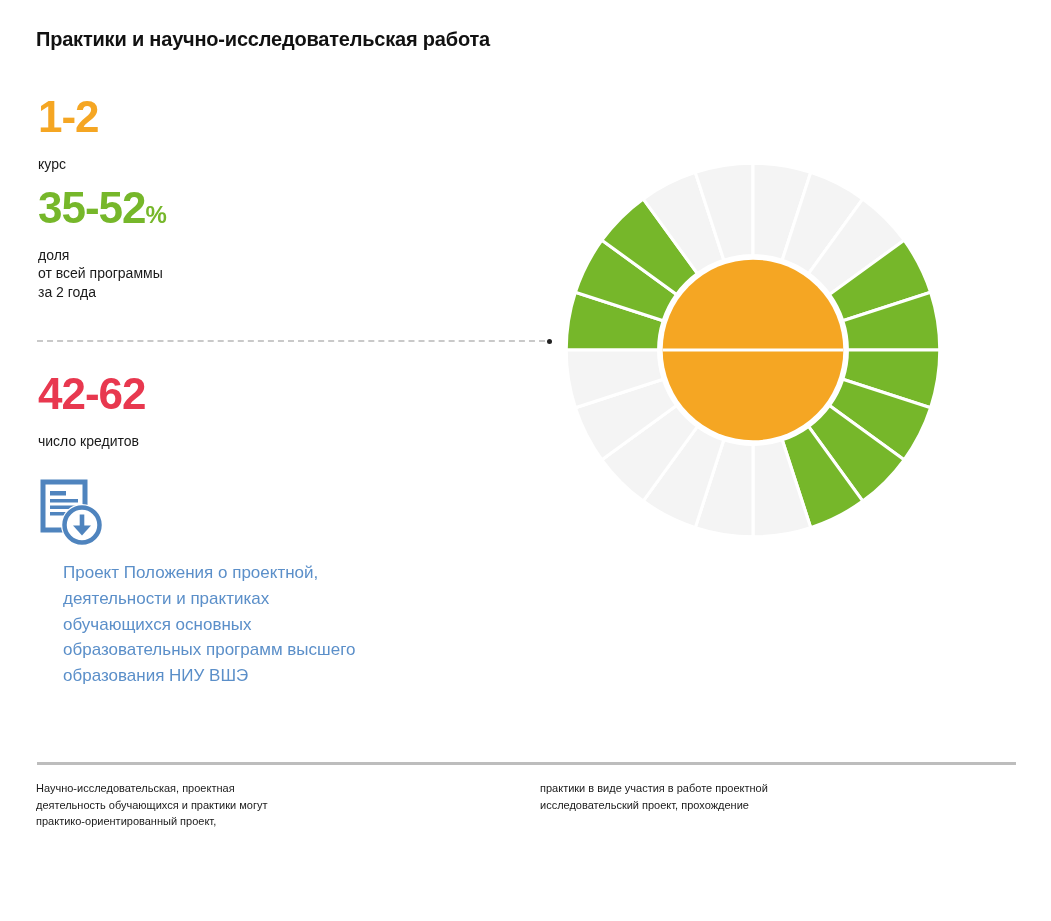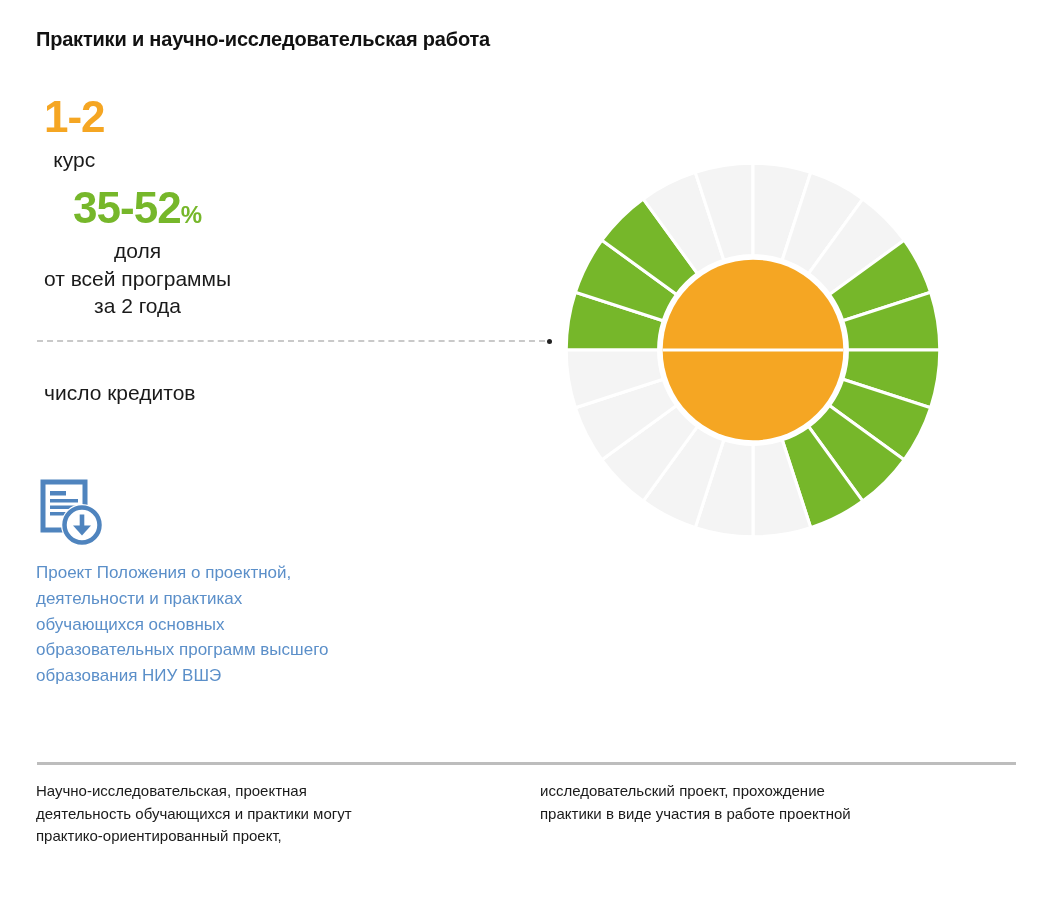--- a/index.html
+++ b/index.html
@@ -26,39 +26,38 @@
     font-size: 20px;
     font-weight: bold;
     letter-spacing: -0.2px;
     color: #111111;
     white-space: nowrap;
   }
 
   
   .stat {
     position: absolute;
-    left: 44px;
-    text-align: center;
+    left: 38px;
   }
   .stat-value {
     font-size: 44px;
     font-weight: bold;
     line-height: 1;
     letter-spacing: -1px;
   }
   .stat-value .suffix {
     font-size: 24px;
     font-weight: bold;
     letter-spacing: 0;
   }
   .stat-caption {
-    font-size: 21px;
+    font-size: 14px;
     line-height: 1.32;
     color: #1a1a1a;
-    margin-top: 7px;
+    margin-top: 16px;
   }
   .stat-caption .line { display: block; white-space: nowrap; }
 
   #stat-course { top: 95px; }
   #stat-course .stat-value { color: #F5A623; }
 
   #stat-share { top: 186px; }
   #stat-share .stat-value { color: #76B72A; }
 
   #stat-credits { top: 372px; }
@@ -129,21 +128,21 @@
     left: 37px;
     top: 762px;
     width: 979px;
     height: 3px;
     background: #bdbdbd;
   }
 
   
   .footnote {
     position: absolute;
-    font-size: 15px;
+    font-size: 11px;
     line-height: 1.5;
     color: #1a1a1a;
   }
   .footnote .line { display: block; white-space: nowrap; }
   #footnote-left  { left: 36px;  top: 780px; width: 510px; }
   #footnote-right { left: 540px; top: 780px; width: 500px; }
 </style>
 </head>
 <body>
 
@@ -168,20 +167,23 @@
     <span class="line">за 2 года</span>
   </div>
 </div>
 
 <div class="dotted-divider">
   <div class="dash-line"></div>
   <div class="end-dot"></div>
 </div>
 
 <div class="stat" id="stat-credits">
+  <div class="stat-value" style="color: rgb(232, 56, 79);">
+    <span>42-62</span><span class="suffix"></span>
+  </div>
   <div class="stat-caption">
     <span class="line">число кредитов</span>
   </div>
 </div>
 
 <div class="doc-icon">
   <svg viewBox="0 0 72 72" xmlns="http://www.w3.org/2000/svg" aria-hidden="true">
 
     <path d="M6 4 H48 V52 H6 Z" fill="none" stroke="#4F84BE" stroke-width="5"></path>
 
@@ -190,21 +192,21 @@
     <rect x="13" y="27.5" width="28" height="3.5" fill="#4F84BE"></rect>
     <rect x="13" y="34" width="28" height="3.5" fill="#4F84BE"></rect>
 
     <circle cx="45" cy="47" r="21" fill="#ffffff"></circle>
     <circle cx="45" cy="47" r="17.5" fill="none" stroke="#4F84BE" stroke-width="4.5"></circle>
     <rect x="42.7" y="36.5" width="4.6" height="15" fill="#4F84BE"></rect>
     <path d="M36 47.5 L45 57.5 L54 47.5 Z" fill="#4F84BE"></path>
   </svg>
 </div>
 
-<a class="doc-link" href="#" style="color: rgb(91, 143, 201);">
+<a class="doc-link" href="#" style="color: rgb(91, 143, 201); margin-left: 27px;">
   <span class="line">Проект Положения о проектной,</span>
   <span class="line">деятельности и практиках</span>
   <span class="line">обучающихся основных</span>
   <span class="line">образовательных программ высшего</span>
   <span class="line">образования НИУ ВШЭ</span>
 </a>
 
 <div class="chart-wrap">
   <svg id="donut-svg" viewBox="0 0 380 380" xmlns="http://www.w3.org/2000/svg" aria-hidden="true">
       <path d="M 8 190.00000000000003 A 182 182 0 0 1 16.907714034282066 133.75890702375952 L 102.50280050084588 161.57043651750482 A 92 92 0 0 0 98 190 Z" fill="#76B72A" stroke="#ffffff" stroke-width="3"></path>
@@ -234,15 +236,15 @@
 
 <div class="bottom-rule"></div>
 
 <div class="footnote" id="footnote-left">
   <span class="line">Научно-исследовательская, проектная</span>
   <span class="line">деятельность обучающихся и практики могут</span>
   <span class="line">практико-ориентированный проект,</span>
 </div>
 
 <div class="footnote" id="footnote-right">
+  <span class="line">практики в виде участия в работе  проектной</span>
   <span class="line">исследовательский проект, прохождение</span>
-  <span class="line">практики в виде участия в работе  проектной</span>
 </div>
 
 </body></html>

